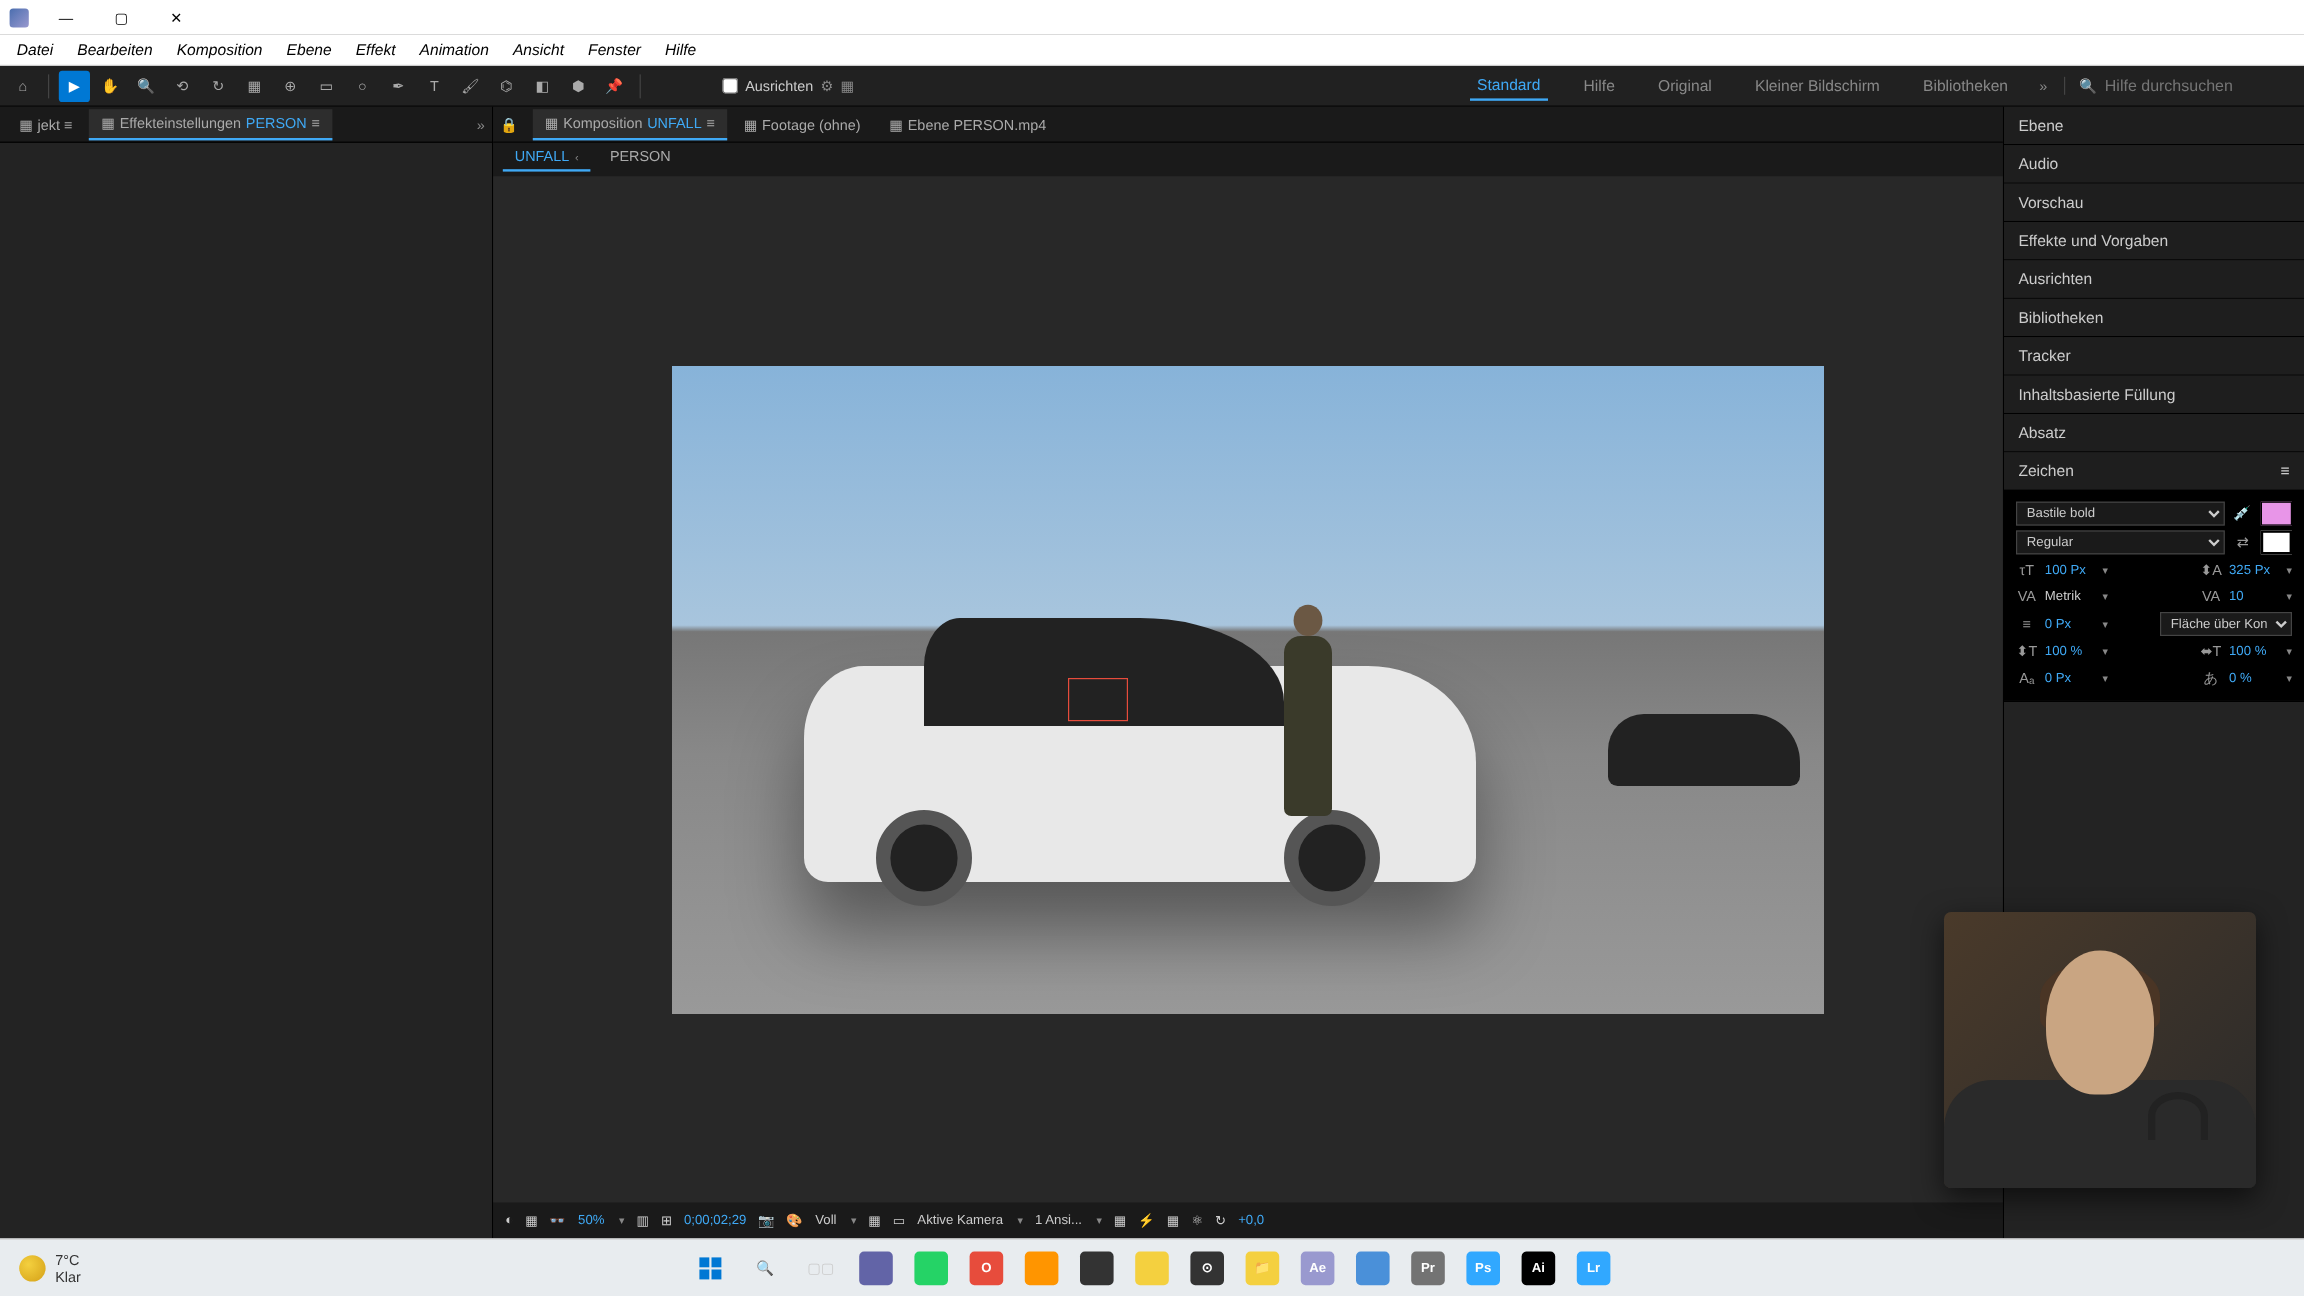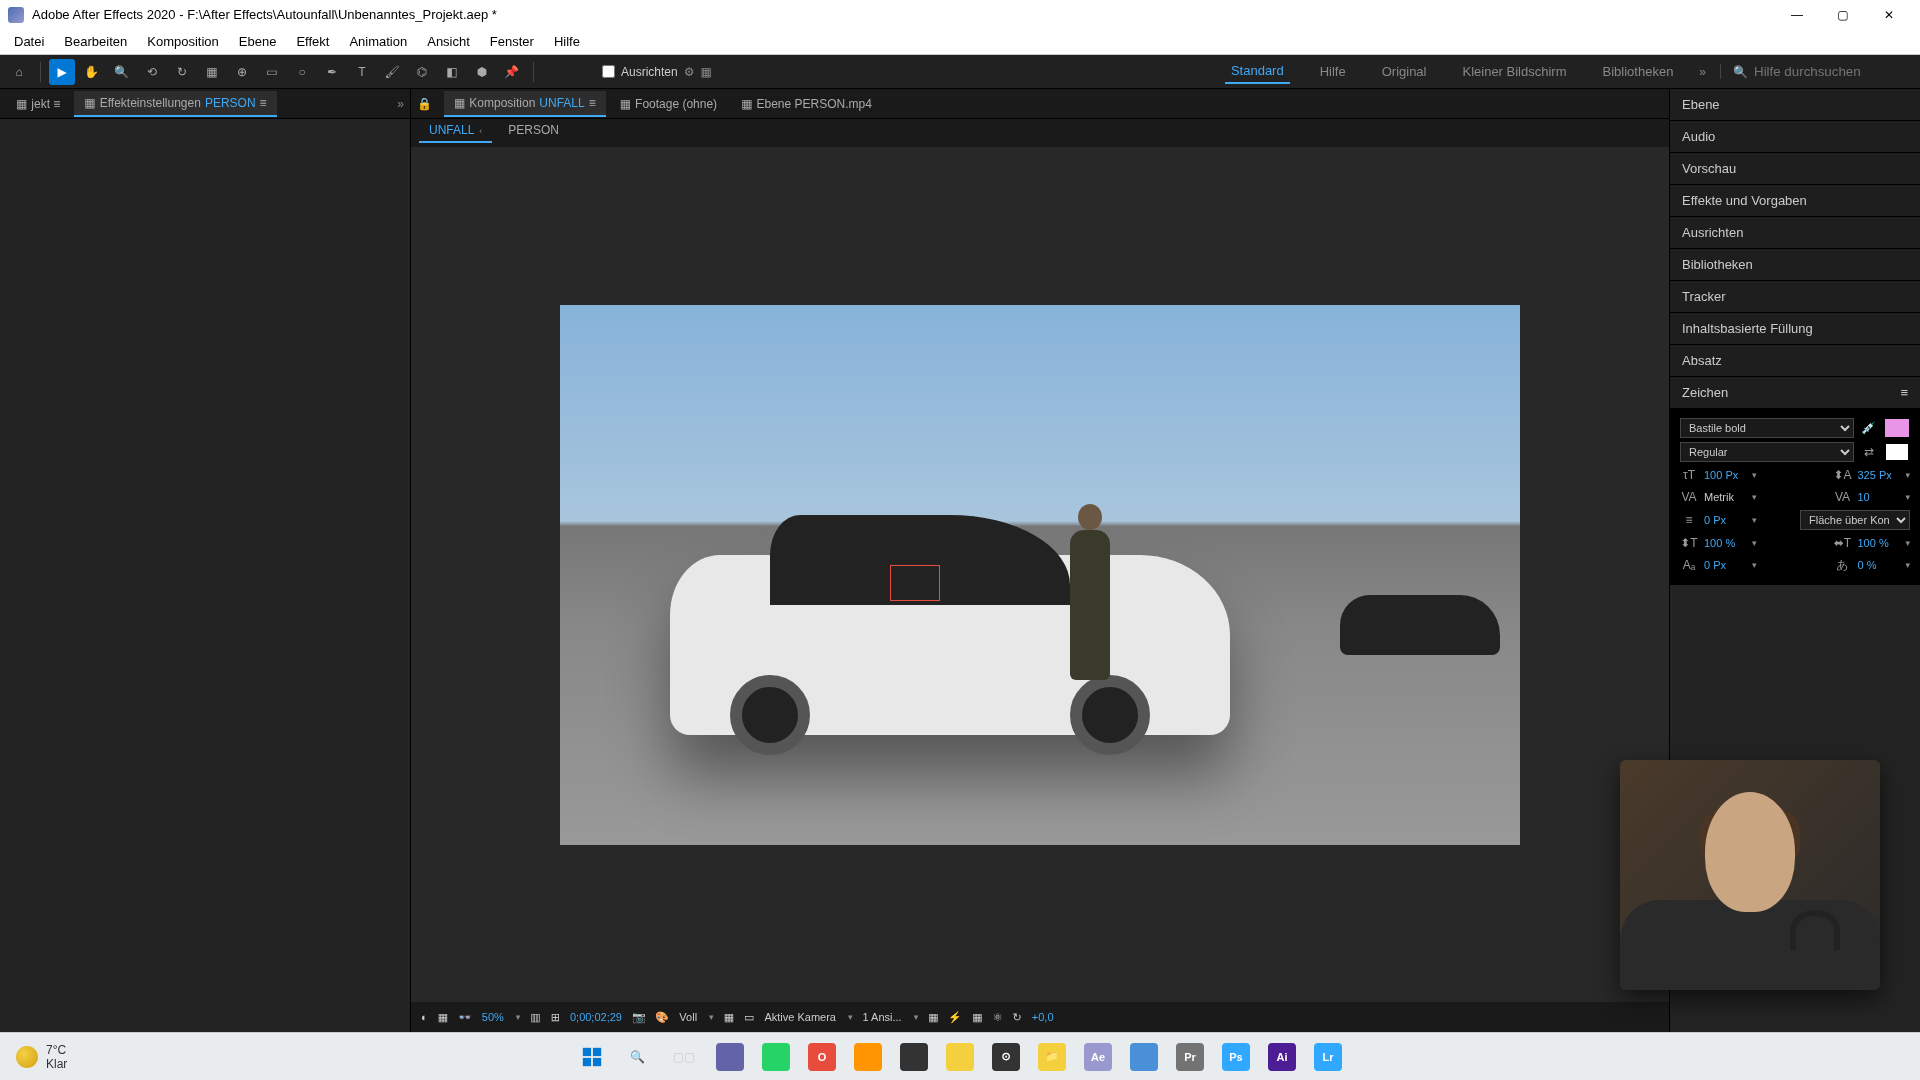--- a/index.html
+++ b/index.html
@@ -5,21 +5,21 @@
 * { margin:0; padding:0; box-sizing:border-box; font-family:"Segoe UI",Arial,sans-serif; user-select:none; }
 body { width:1920px; height:1080px; background:#1e1e1e; color:#ccc; font-size:12px; overflow:hidden; position:relative; }
 
 
 .titlebar { height:29px; background:#fff; color:#000; display:flex; align-items:center; padding:0 8px; }
 .titlebar .logo { width:16px; height:16px; background:linear-gradient(135deg,#4b6eaf,#9999cf); border-radius:3px; margin-right:8px; }
 .titlebar .title { flex:1; font-size:13px; }
 .titlebar .winbtn { width:46px; height:29px; display:flex; align-items:center; justify-content:center; cursor:pointer; }
 
 
-.menubar { height:26px; background:#fff; color:#000; display:flex; align-items:center; padding:0 4px; border-bottom:1px solid #ccc; }
+.menubar { height:26px; background:#fff; color:#000; display:flex; align-items:center; padding:0 4px; border-bottom:1px solid #ccc;font-style:italic; }
 .menubar .menuitem { padding:4px 10px; font-size:13px; cursor:pointer; }
 
 
 .toolbar { height:34px; background:#212121; border-bottom:1px solid #000; display:flex; align-items:center; padding:0 6px; gap:4px; }
 .toolbar .tool { width:26px; height:26px; display:flex; align-items:center; justify-content:center; border-radius:3px; cursor:pointer; color:#aaa; }
 .toolbar .tool.active { background:#0078d4; color:#fff; }
 .toolbar .sep { width:1px; height:20px; background:#444; margin:0 4px; }
 .workspace-tabs { margin-left:auto; display:flex; gap:24px; align-items:center; margin-right:16px; }
 .workspace-tabs .ws { color:#888; font-size:13px; cursor:pointer; padding:4px 6px; }
 .workspace-tabs .ws.active { color:#3fa9f5; border-bottom:2px solid #3fa9f5; }
@@ -97,21 +97,20 @@
 .webcam .headphones { position:absolute; bottom:40px; right:40px; width:50px; height:40px; border:6px solid #222; border-radius:50% 50% 0 0; border-bottom:none; }
 
 select { background:#1a1a1a; border:1px solid #444; color:#ccc; font-size:11px; padding:1px 3px; }
 .chev { font-size:9px; color:#888; margin-left:2px; }
 </style>
 </head>
 <body>
 
 <div class="titlebar">
   <div class="logo"></div>
-  <div class="title">Adobe After Effects 2020 - F:\After Effects\Autounfall\Unbenanntes_Projekt.aep *</div>
   <div class="winbtn">―</div>
   <div class="winbtn">▢</div>
   <div class="winbtn">✕</div>
 </div>
 
 <div class="menubar" id="menubar">
     <div class="menuitem">Datei</div>
     <div class="menuitem">Bearbeiten</div>
     <div class="menuitem">Komposition</div>
     <div class="menuitem">Ebene</div>
@@ -396,21 +395,21 @@
       <div class="tb-icon">
         <div class="app" style="background:#4a90d9"></div>
       </div>
       <div class="tb-icon">
         <div class="app" style="background:#737373">Pr</div>
       </div>
       <div class="tb-icon">
         <div class="app" style="background:#31a8ff">Ps</div>
       </div>
       <div class="tb-icon">
-        <div class="app" style="background:#4c1d95">Ai</div>
+        <div class="app" style="background:#000000">Ai</div>
       </div>
       <div class="tb-icon">
         <div class="app" style="background:#31a8ff">Lr</div>
       </div>
     </div>
 </div>
 
 <div class="webcam">
   <div class="shirt"></div>
   <div class="hair"></div>

